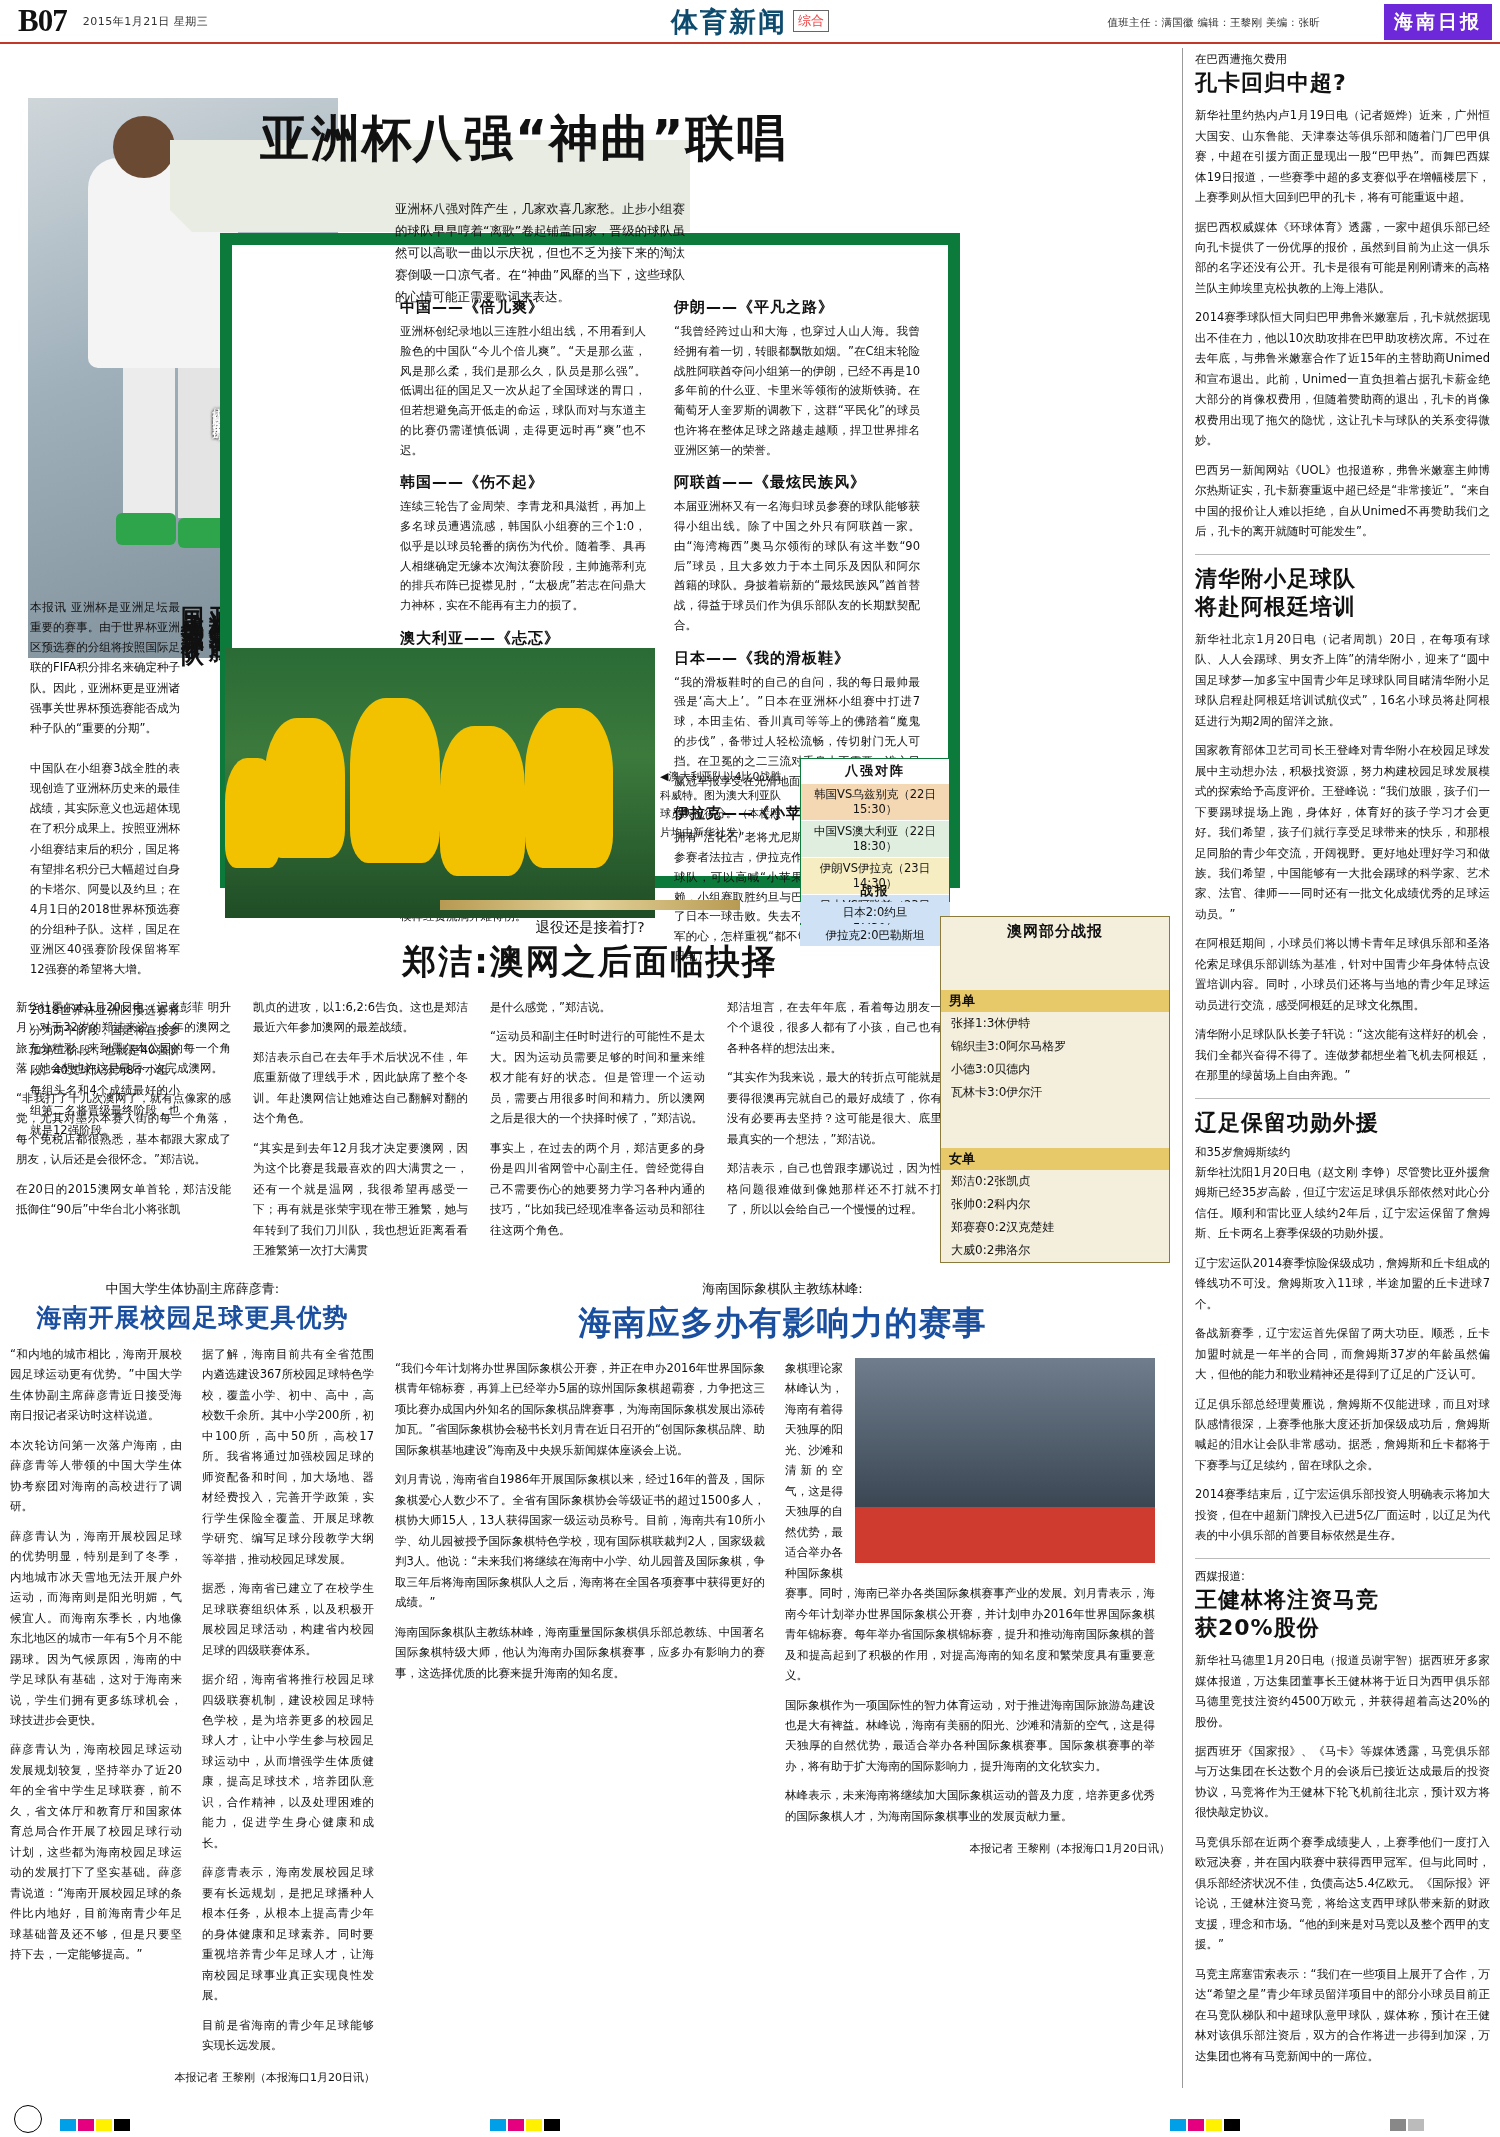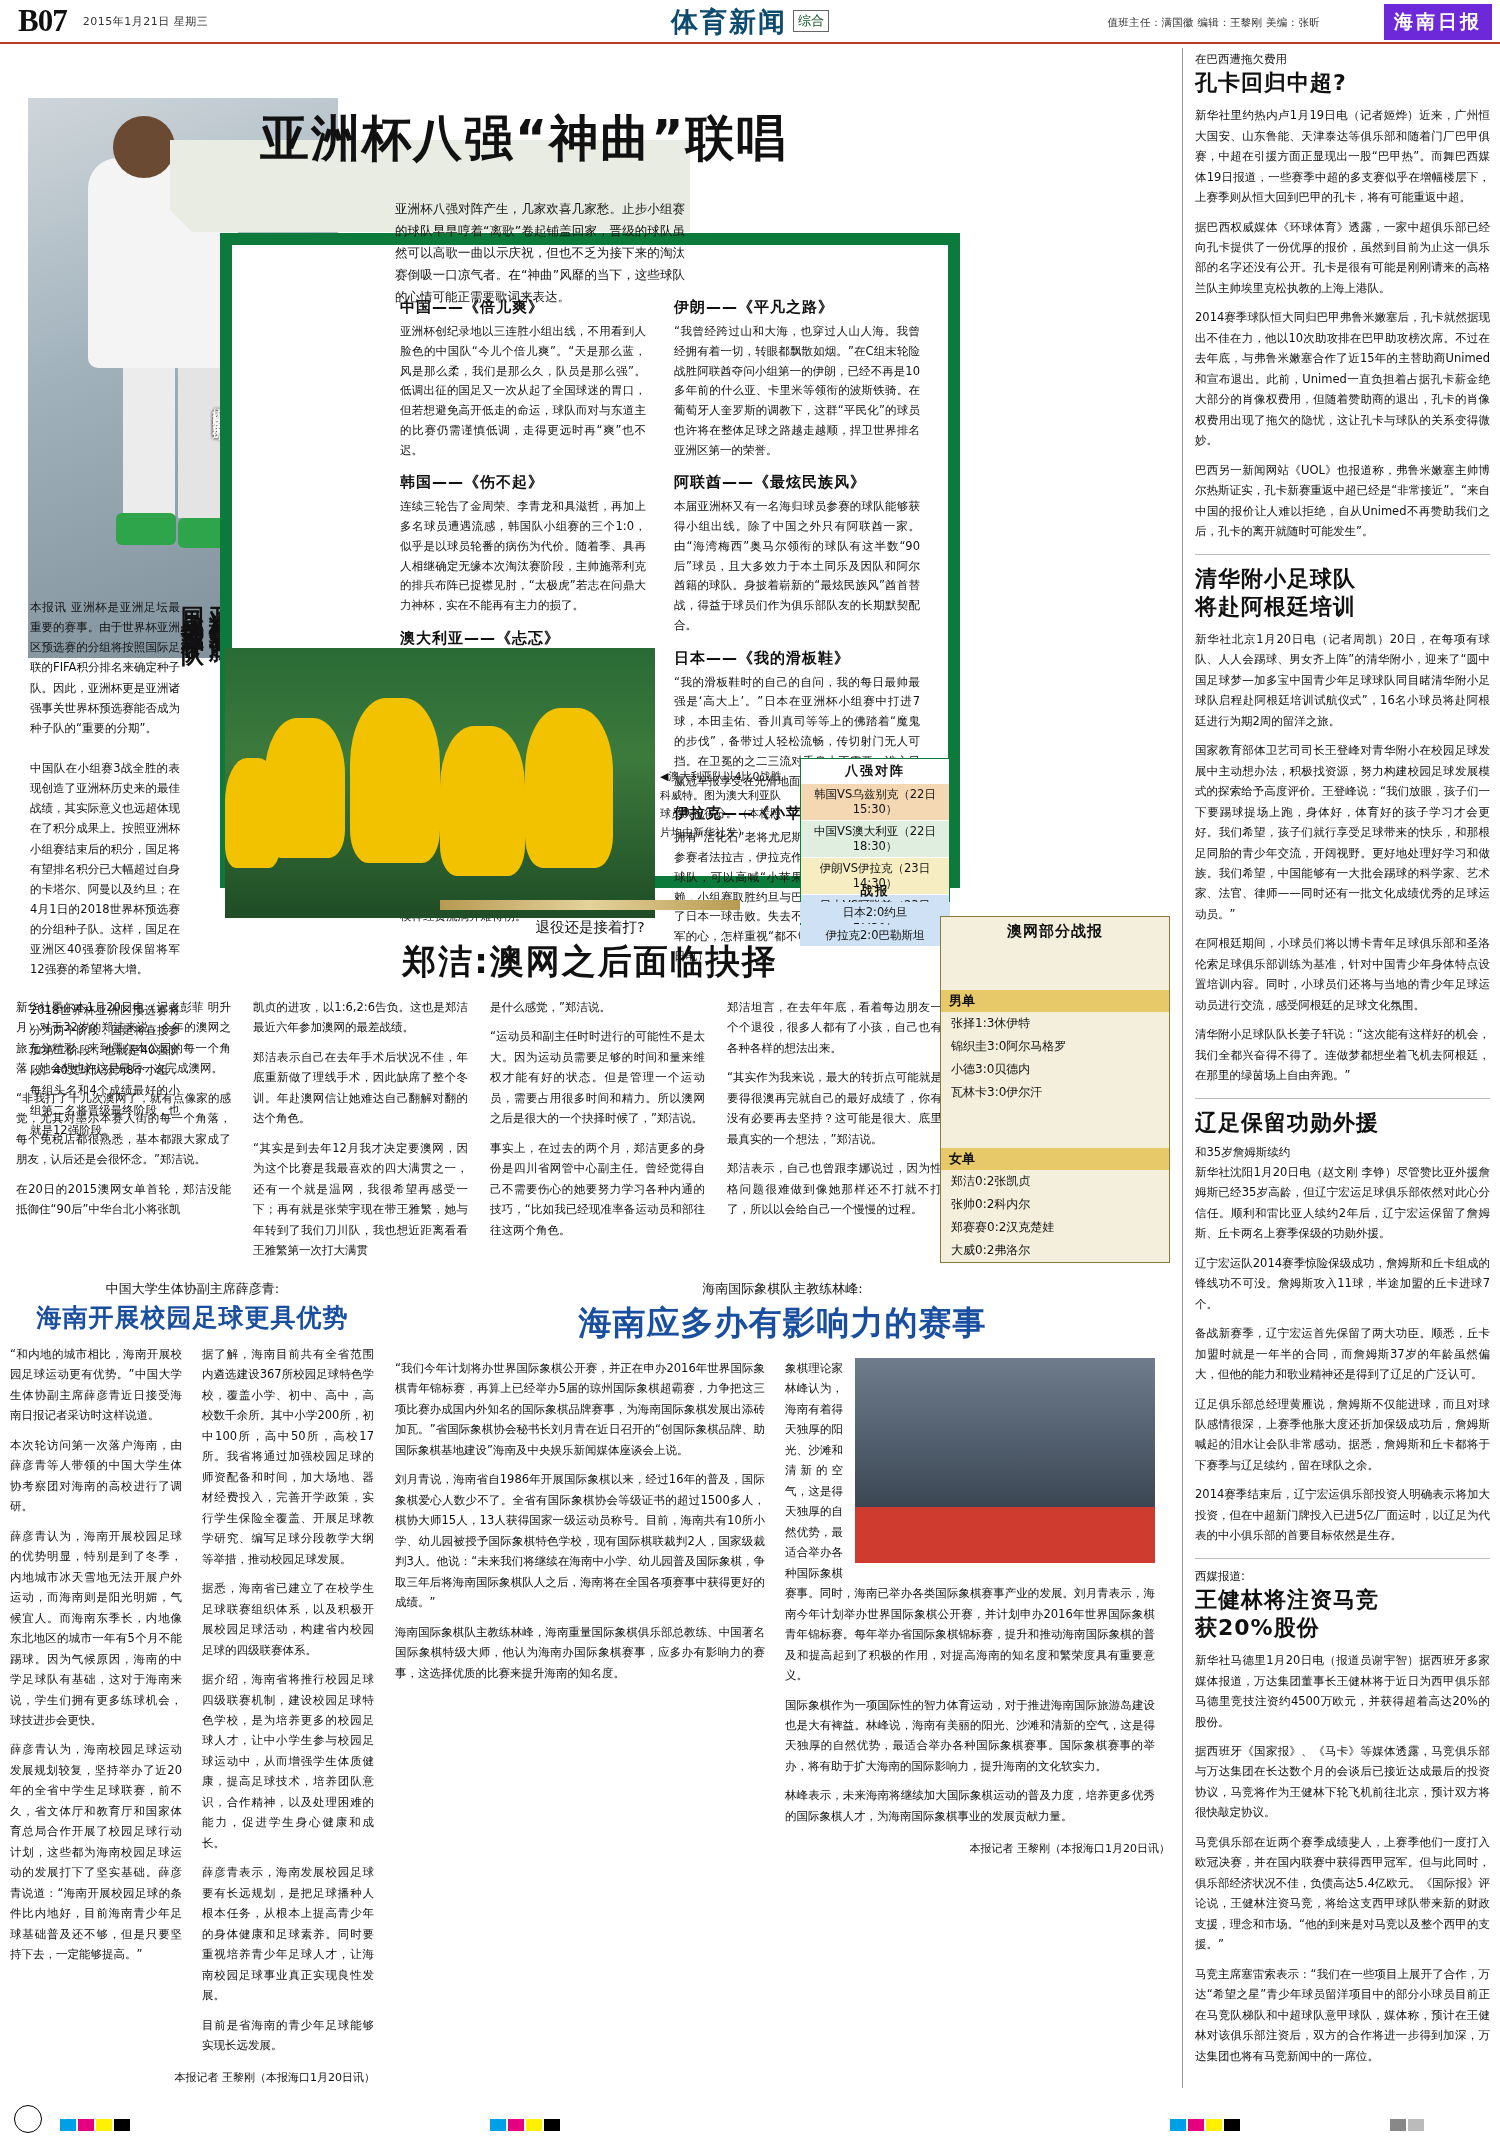--- a/index.html
+++ b/index.html
@@ -29,21 +29,21 @@
   .masthead-center {
     position:absolute; left:0; right:0; text-align:center; top:4px;
   }
   .masthead-title {
     font-family:"DejaVu Sans",sans-serif; font-weight:bold;
     font-size:27px; color:#0c4a6e; letter-spacing:2px;
     display:inline-block; vertical-align:middle;
   }
   .masthead-sub {
     display:inline-block; vertical-align:middle;
-    font-size:13px; color:#14532d; border:1px solid #666;
+    font-size:13px; color:#ef4444; border:1px solid #666;
     padding:1px 4px; margin-left:6px; margin-bottom:3px;
   }
   .masthead-credits {
     position:absolute; right:180px; top:16px;
     font-size:10.5px; color:#333; letter-spacing:0.3px;
   }
   .nameplate {
     position:absolute; right:8px; top:4px;
     background:#6d28d9; color:#fff;
     font-size:19px; font-weight:bold; letter-spacing:3px;

